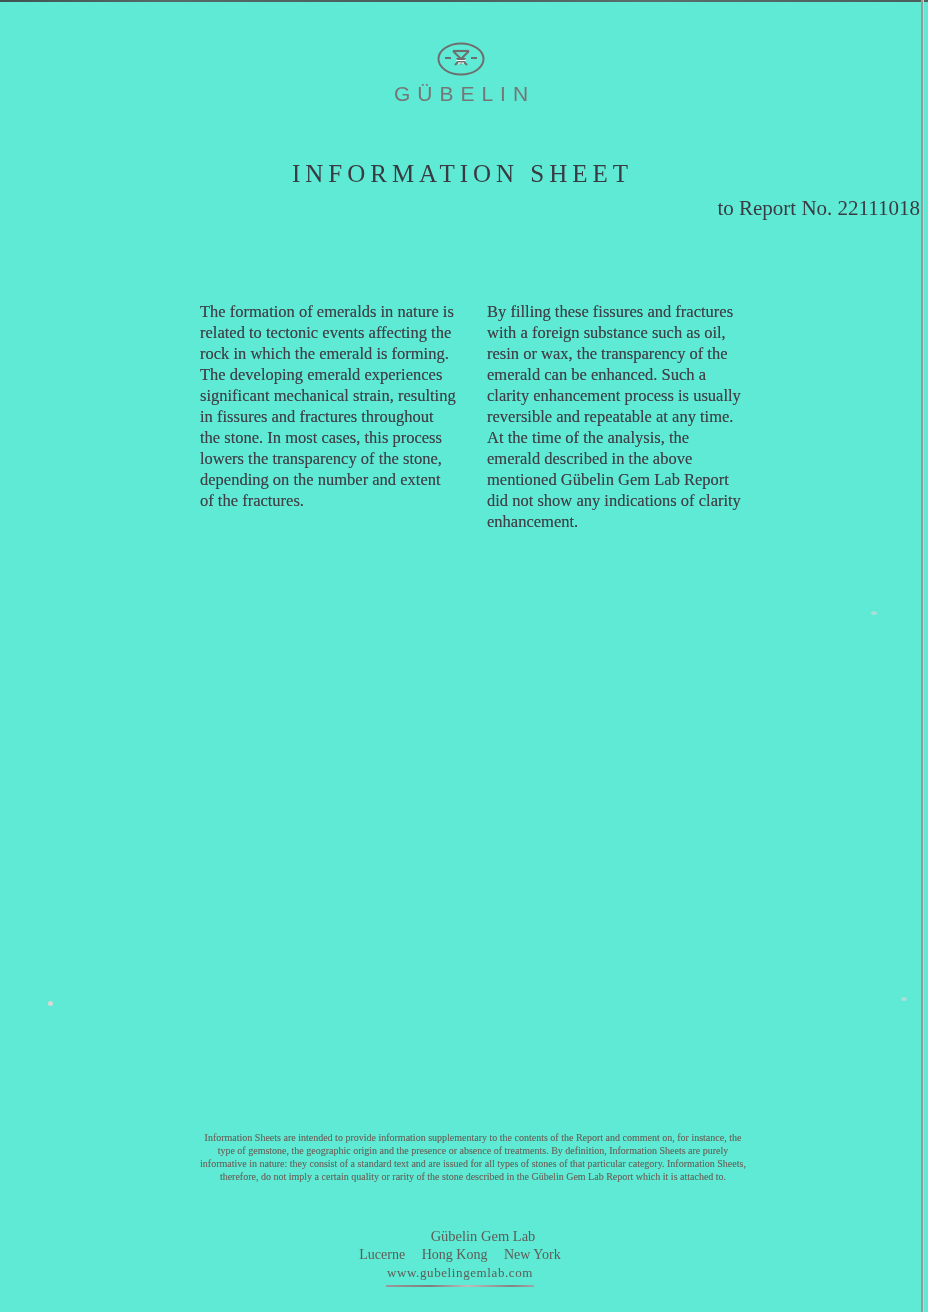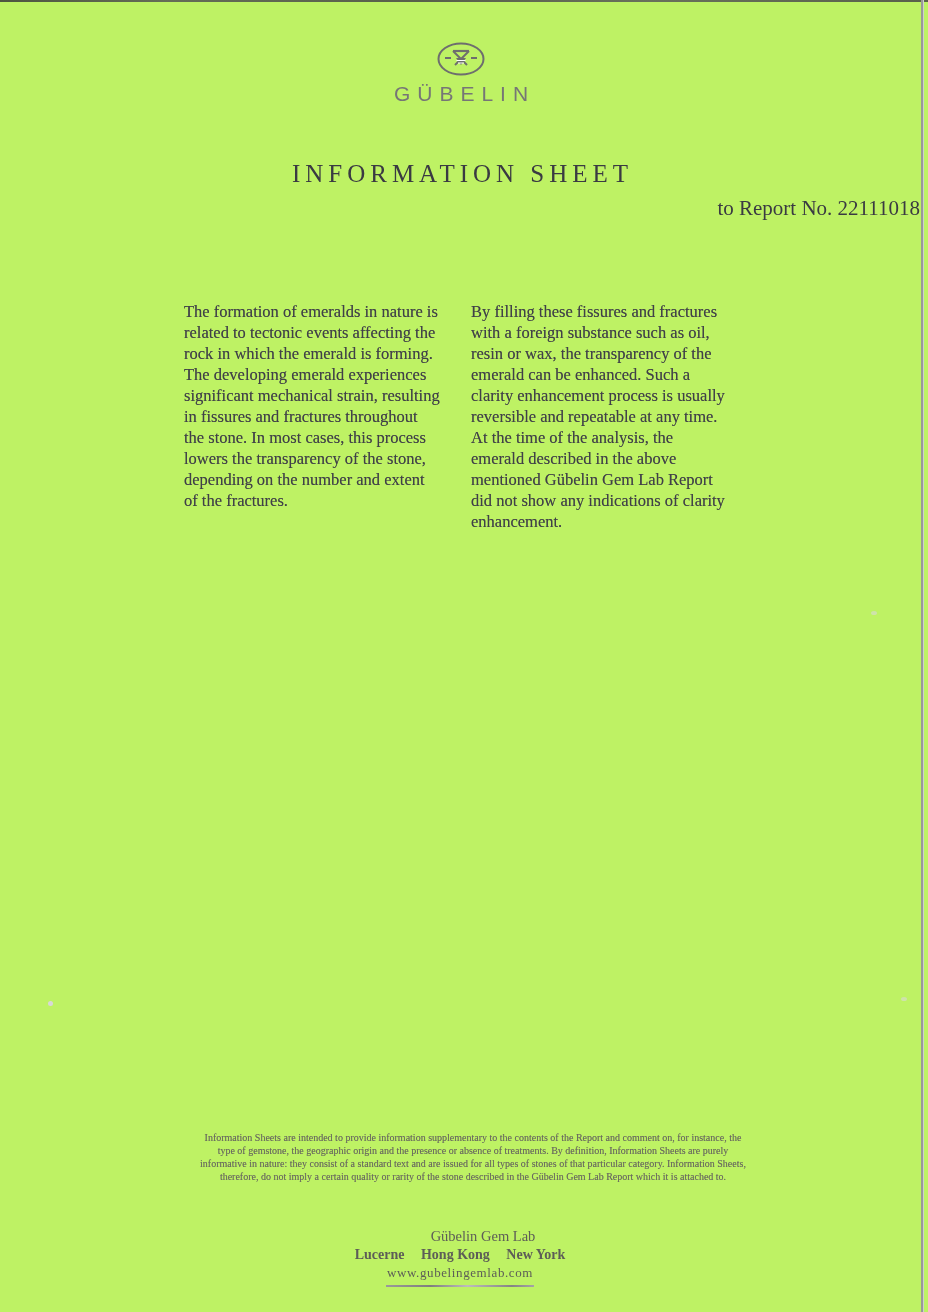--- a/index.html
+++ b/index.html
@@ -8,21 +8,21 @@
     width: 928px;
     height: 1312px;
     position: relative;
     font-family: "Liberation Serif", serif;
     color: #3f3f3f;
     overflow: hidden;
   }
   .page {
     position: absolute;
     inset: 0;
-    background: #bef264;
+    background: #5eead4;
   }
   
   .top-edge-line {
     position: absolute;
     top: 0; left: 0; right: 0;
     height: 2px;
     background: linear-gradient(90deg, #3a3a3a 0%, #555 18%, #464646 45%, #5a5a5a 70%, #474747 100%);
     opacity: .85;
   }
   .right-edge-line {
@@ -82,21 +82,21 @@
     left: 0; right: 8px;
     text-align: center;
     font-size: 20px;
     color: #333338;
   }
 
   
   .columns {
     position: absolute;
     top: 301px;
-    left: 184px;
+    left: 200px;
     width: 544px;
     display: flex;
     gap: 30px;
   }
   .col {
     width: 265px;
     font-size: 16.5px;
     line-height: 21px;
     color: #404048;
     text-shadow: 0 0 .5px rgba(64,64,72,.55);
@@ -118,21 +118,21 @@
 
   
   .footer {
     position: absolute;
     top: 1227px;
     left: 0; right: 8px;
     text-align: center;
     color: #5d5d57;
   }
   .footer-lab { font-size: 14.5px; line-height: 19px; margin-left: 46px; }
-  .footer-cities { font-size: 14px; line-height: 18px; font-weight: bold; }
+  .footer-cities { font-size: 14px; line-height: 18px; }
   .footer-cities .city { display: inline-block; }
   .footer-cities .city + .city { margin-left: 13px; }
   .footer-site { font-size: 13px; line-height: 18px; letter-spacing: .6px; }
   .footer-rule {
     margin: 3px auto 0;
     width: 148px;
     height: 2px;
     background: linear-gradient(90deg, #9a9a9a, #7e7e7e 30%, #bdbdbd 55%, #848484 85%, #a5a5a5);
   }
 </style>

